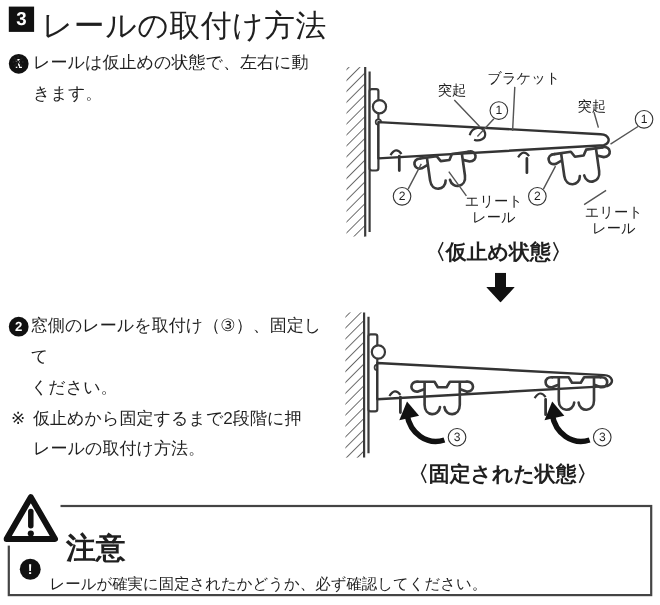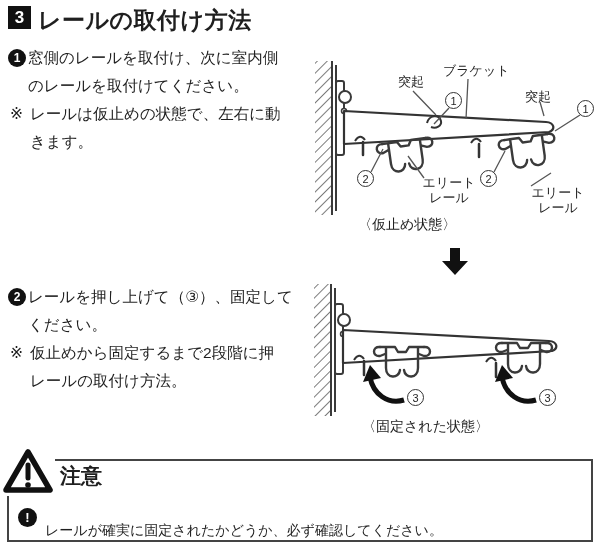--- a/index.html
+++ b/index.html
@@ -6,76 +6,74 @@
   #page{
     position:relative;width:600px;height:550px;background:#ffffff;overflow:hidden;
     font-family:"Liberation Sans","DejaVu Sans",sans-serif;color:#1f1f1f;
   }
   
   .title-row{position:absolute;left:8px;top:5px;height:26px;}
   .title-num{
     position:absolute;left:0;top:1px;width:23px;height:23px;background:#111;
     color:#fff;font-weight:bold;font-size:17px;line-height:23px;text-align:center;
   }
-  .title-text{position:absolute;left:30px;top:0;font-size:23px;font-weight:bold;white-space:nowrap;letter-spacing:0.5px;}
+  .title-text{position:absolute;left:30px;top:0;font-size:28px;font-weight:normal;white-space:nowrap;letter-spacing:0.5px;}
   
   .step{position:absolute;left:8px;width:296px;font-size:15.5px;line-height:28px;}
   .step-marker{
     position:absolute;left:0;top:5px;width:18px;height:18px;border-radius:50%;
     background:#111;color:#fff;font-size:12px;font-weight:bold;line-height:18px;text-align:center;
   }
   .step-body{padding-left:20px;white-space:pre-line;}
   .note{position:relative;font-size:15.5px;line-height:28px;}
   .note-marker{position:absolute;left:-20px;top:0;}
   .note-body{white-space:pre-line;}
   
   .diagram{position:absolute;}
   .diagram svg{position:absolute;left:0;top:0;}
   .dlabel{position:absolute;font-size:13px;line-height:15px;color:#1f1f1f;white-space:pre-line;}
   .dlabel.center{text-align:center;}
   .circ-num{
     position:absolute;width:17px;height:17px;border:1.5px solid #333;border-radius:50%;
     background:#fff;font-size:11px;line-height:16px;text-align:center;box-sizing:border-box;
   }
-  .caption{position:absolute;font-size:14px;font-weight:400;text-align:left;}
+  .caption{position:absolute;font-size:19px;font-weight:700;text-align:center;}
   
   .warn-box{position:absolute;left:7px;top:459px;width:586px;height:83px;border:2px solid #444;box-sizing:border-box;background:#fff;}
   .warn-patch{position:absolute;left:0px;top:450px;width:55px;height:46px;background:#fff;}
   .warn-tri{position:absolute;left:3px;top:448px;}
-  .warn-heading{position:absolute;left:60px;top:462px;font-size:21px;font-weight:bold;}
+  .warn-heading{position:absolute;left:60px;top:480px;font-size:27px;font-weight:bold;}
   .warn-badge{
     position:absolute;left:18px;top:508px;width:19px;height:19px;border-radius:50%;
     background:#111;color:#fff;font-weight:bold;font-size:13px;line-height:19px;text-align:center;
   }
   .warn-text{position:absolute;left:45px;top:482px;font-size:14px;margin-top:40px;}
 </style>
 </head>
 <body>
 
 <div id="page">
 
   <div class="title-row">
     <div class="title-num">3</div>
     <div class="title-text">レールの取付け方法</div>
   </div>
 
   <div class="step" style="top:44px;">
     <div class="step-marker">1</div>
-    <div class="step-body">窓側のレールを取付け、次に室内側
-のレールを取付けてください。</div>
     <div class="note" style="margin-top:0;padding-left:22px;">
       <span class="note-marker" style="left:2px;">※</span>
       <div class="note-body">レールは仮止めの状態で、左右に動
 きます。</div>
     </div>
   </div>
 
   <div class="step" style="top:283px;">
     <div class="step-marker">2</div>
-    <div class="step-body">レールを押し上げて（③）、固定して
+    <div class="step-body">窓側のレールを取付け（③）、固定して
 ください。</div>
     <div class="note" style="padding-left:22px;">
       <span class="note-marker" style="left:2px;">※</span>
       <div class="note-body">仮止めから固定するまで2段階に押
 レールの取付け方法。</div>
     </div>
   </div>
 
   <div class="diagram" style="left:303px;top:45px;width:297px;height:195px;">
     <svg width="297" height="195" viewBox="0 0 297 195">

